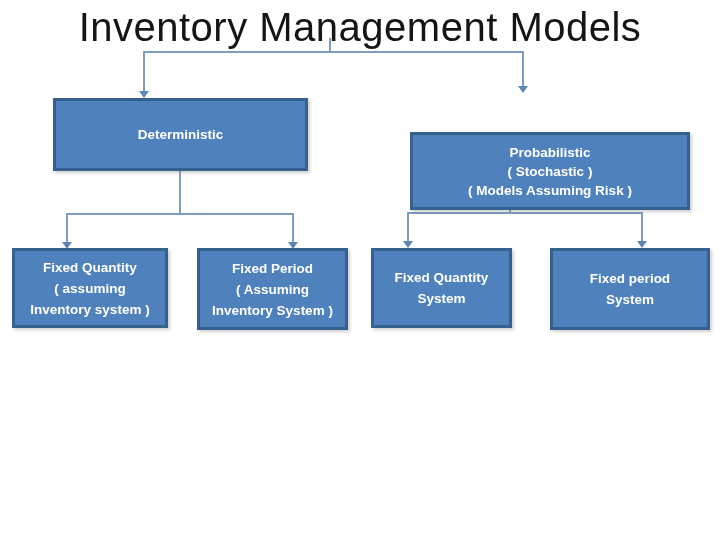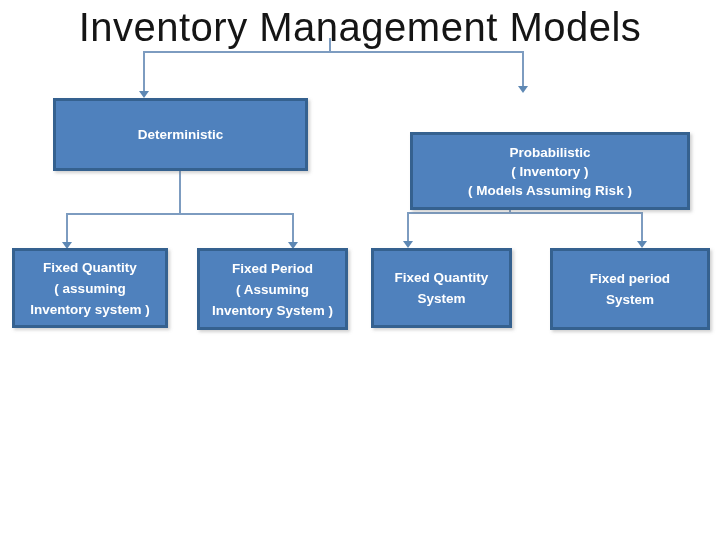--- a/index.html
+++ b/index.html
@@ -94,21 +94,21 @@
   <div class="arrow" style="left:403px;top:241px;"></div>
   <div class="cline" style="left:641px;top:212px;width:2px;height:29px;"></div>
   <div class="arrow" style="left:637px;top:241px;"></div>
 
   <div class="node det">
     <div>Deterministic</div>
   </div>
 
   <div class="node prob">
     <div>Probabilistic</div>
-    <div>( Inventory )</div>
+    <div>( Stochastic )</div>
     <div>( Models Assuming Risk )</div>
   </div>
 
   <div class="node fq1">
     <div>Fixed Quantity</div>
     <div>( assuming</div>
     <div>Inventory system )</div>
   </div>
 
   <div class="node fp1">

